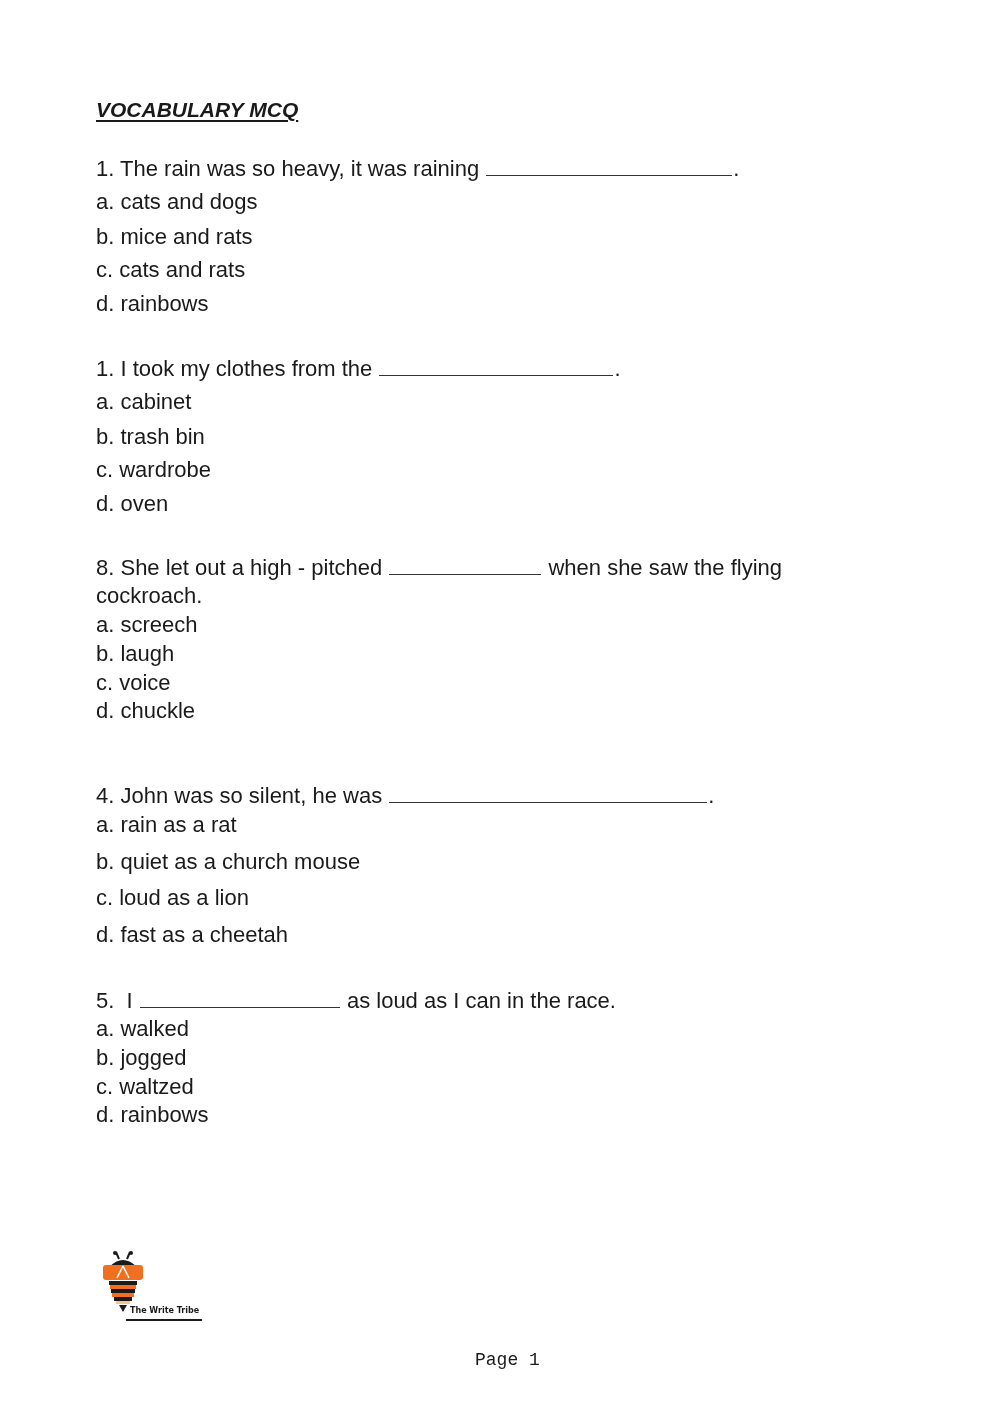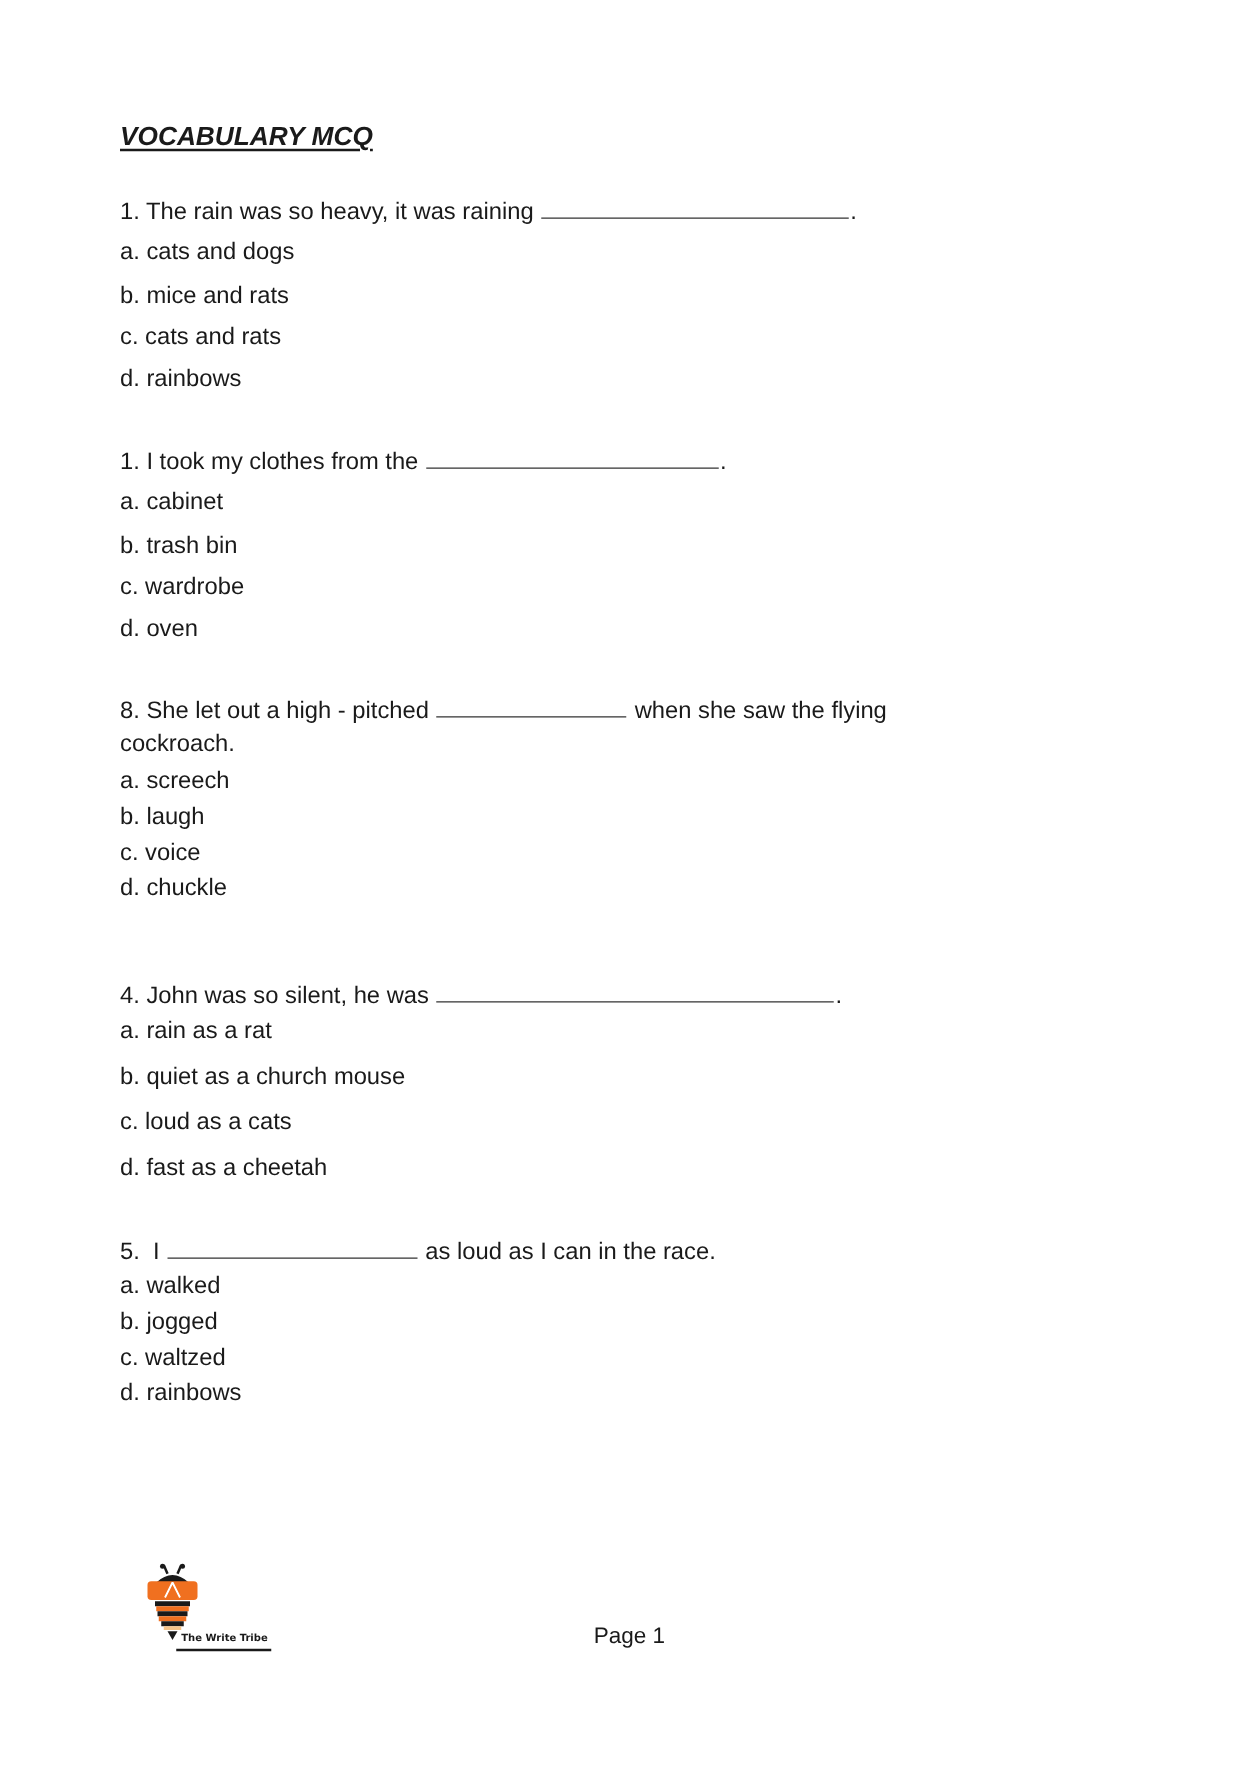--- a/index.html
+++ b/index.html
@@ -1,23 +1,23 @@
 <!DOCTYPE html>
 <html><head>
   <meta charset="utf-8">
   <style>
     html, body { margin: 0; padding: 0; background: #ffffff; }
     body { width: 1000px; height: 1413px; position: relative; overflow: hidden;
            font-family: "Liberation Sans", sans-serif; color: #1a1a1a; }
     .title { position: absolute; left: 96px; top: 98px; font-size: 21px; font-weight: bold;
              text-decoration: underline; text-underline-offset: 3px; letter-spacing: 0px; font-style: italic; }
-    .line { position: absolute; left: 96px; font-size: 19px; white-space: nowrap; line-height: 26px; }
+    .line { position: absolute; left: 96px; font-size: 22px; white-space: nowrap; line-height: 26px; }
     .blank { display: inline-block; border-bottom: 1.5px solid #333; height: 18px; vertical-align: baseline; margin: 0 1px; }
-    .footer-page { position: absolute; left: 475px; top: 1298px; font-size: 18px; }
-    .logo { position: absolute; left: 115px; top: 1250px; width: 110px; height: 78px; }
+    .footer-page { position: absolute; left: 475px; top: 1350px; font-size: 18px; font-family: Liberation Mono, monospace; }
+    .logo { position: absolute; left: 100px; top: 1250px; width: 110px; height: 78px; }
   </style>
 </head>
 <body>
 
 <div>
   <div class="title">VOCABULARY MCQ</div>
 
   <div class="line" style="top:156px">
     <span>1. The rain was so heavy, it was raining </span><span class="blank" style="width:246px"></span><span>.</span>
   </div>
@@ -41,21 +41,21 @@
   <div class="line" style="top:612px">a. screech</div>
   <div class="line" style="top:641px">b. laugh</div>
   <div class="line" style="top:670px">c. voice</div>
   <div class="line" style="top:698px">d. chuckle</div>
 
   <div class="line" style="top:783px">
     <span>4. John was so silent, he was </span><span class="blank" style="width:318px"></span><span>.</span>
   </div>
   <div class="line" style="top:812px">a. rain as a rat</div>
   <div class="line" style="top:849px">b. quiet as a church mouse</div>
-  <div class="line" style="top:885px">c. loud as a cats</div>
+  <div class="line" style="top:885px">c. loud as a lion</div>
   <div class="line" style="top:922px">d. fast as a cheetah</div>
 
   <div class="line" style="top:988px">
     <span style="white-space:pre">5.  I </span><span class="blank" style="width:200px"></span><span> as loud as I can in the race.</span>
   </div>
   <div class="line" style="top:1016px">a. walked</div>
   <div class="line" style="top:1045px">b. jogged</div>
   <div class="line" style="top:1074px">c. waltzed</div>
   <div class="line" style="top:1102px">d. rainbows</div>
 

